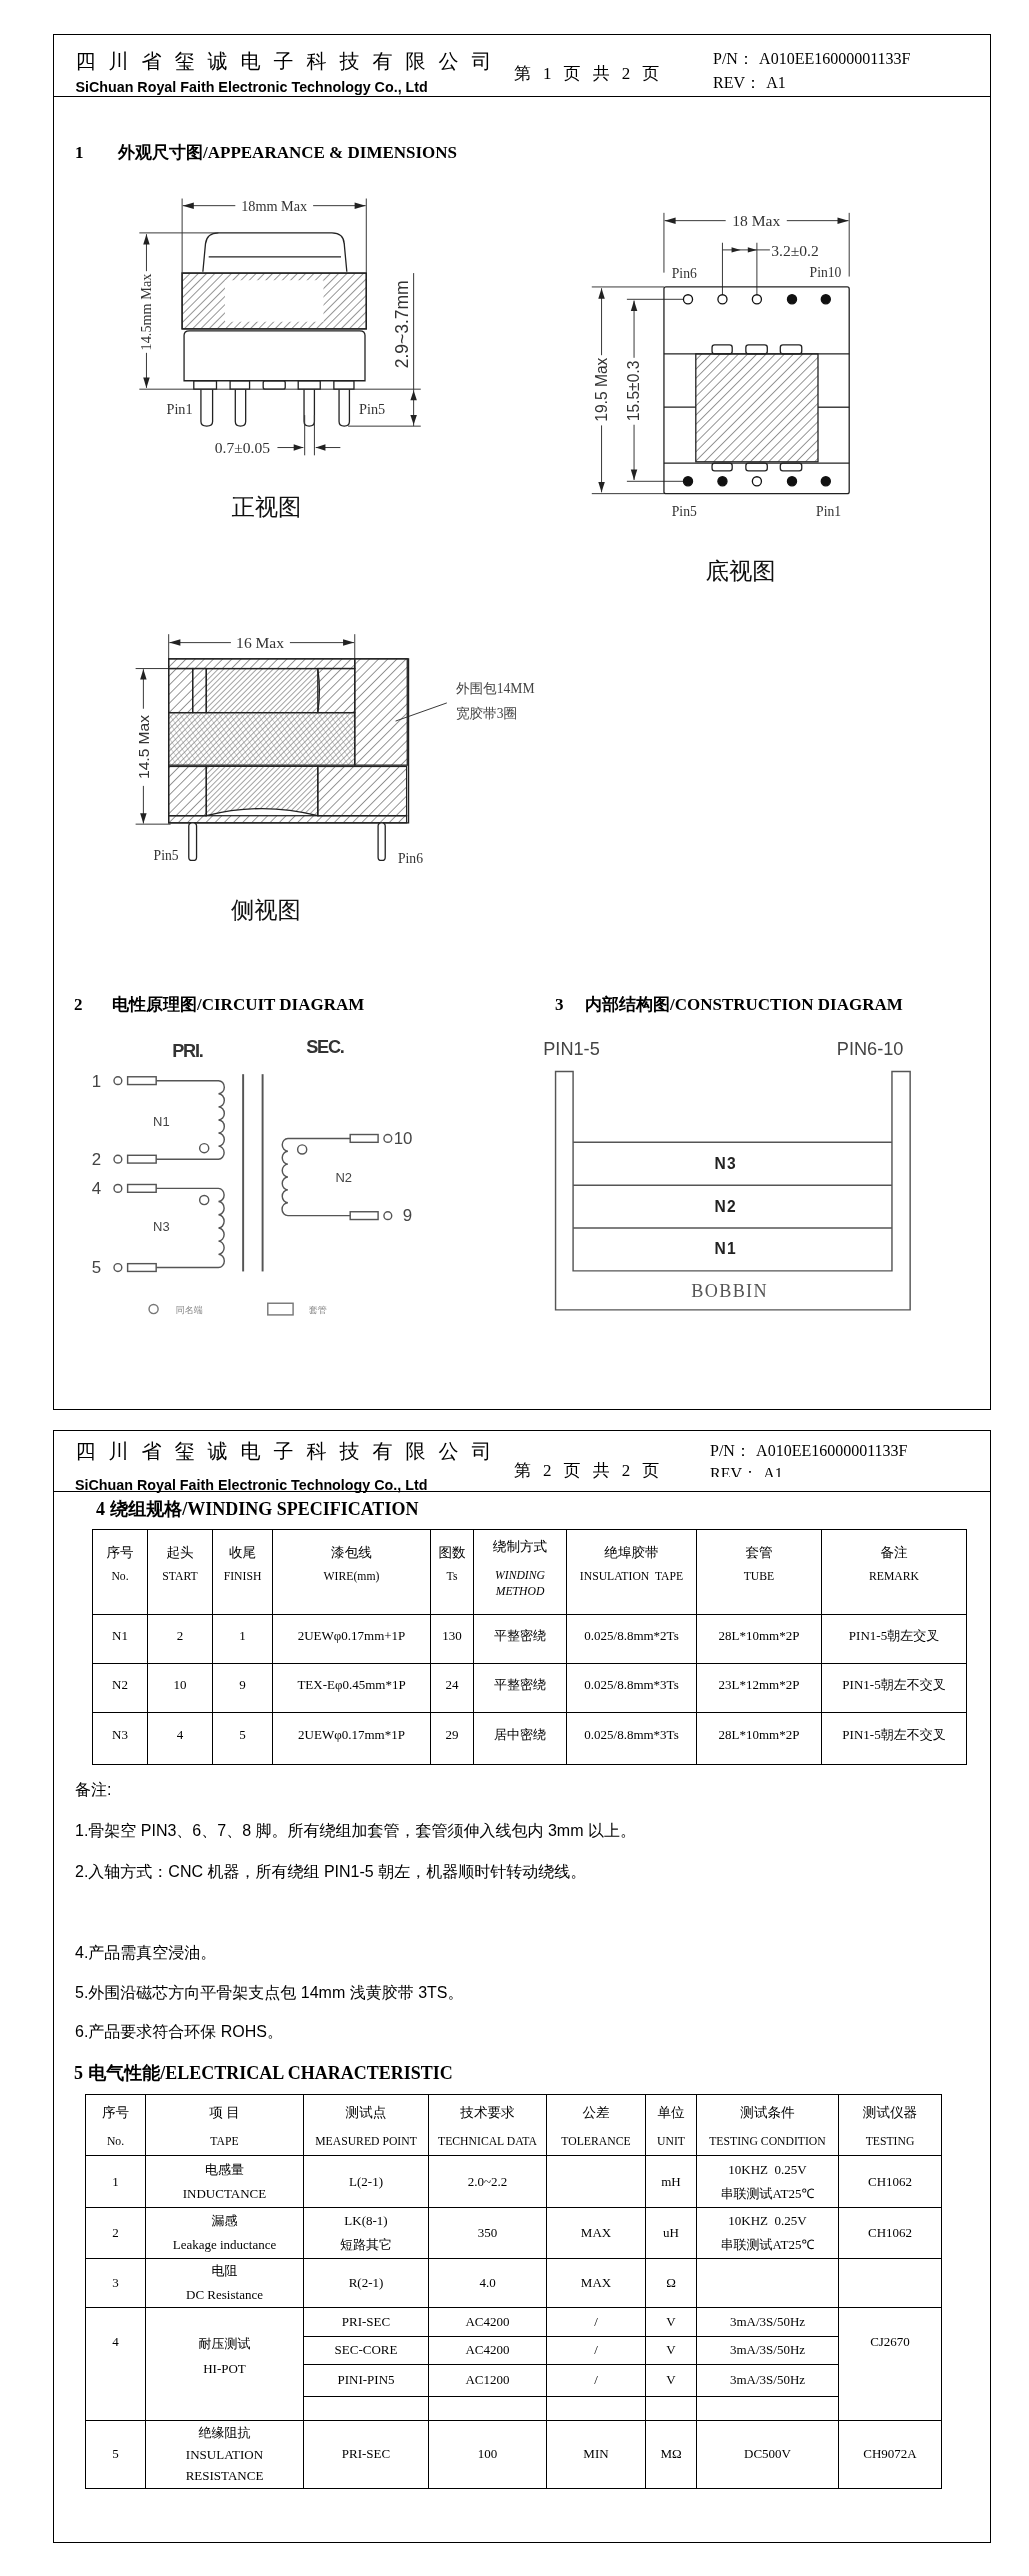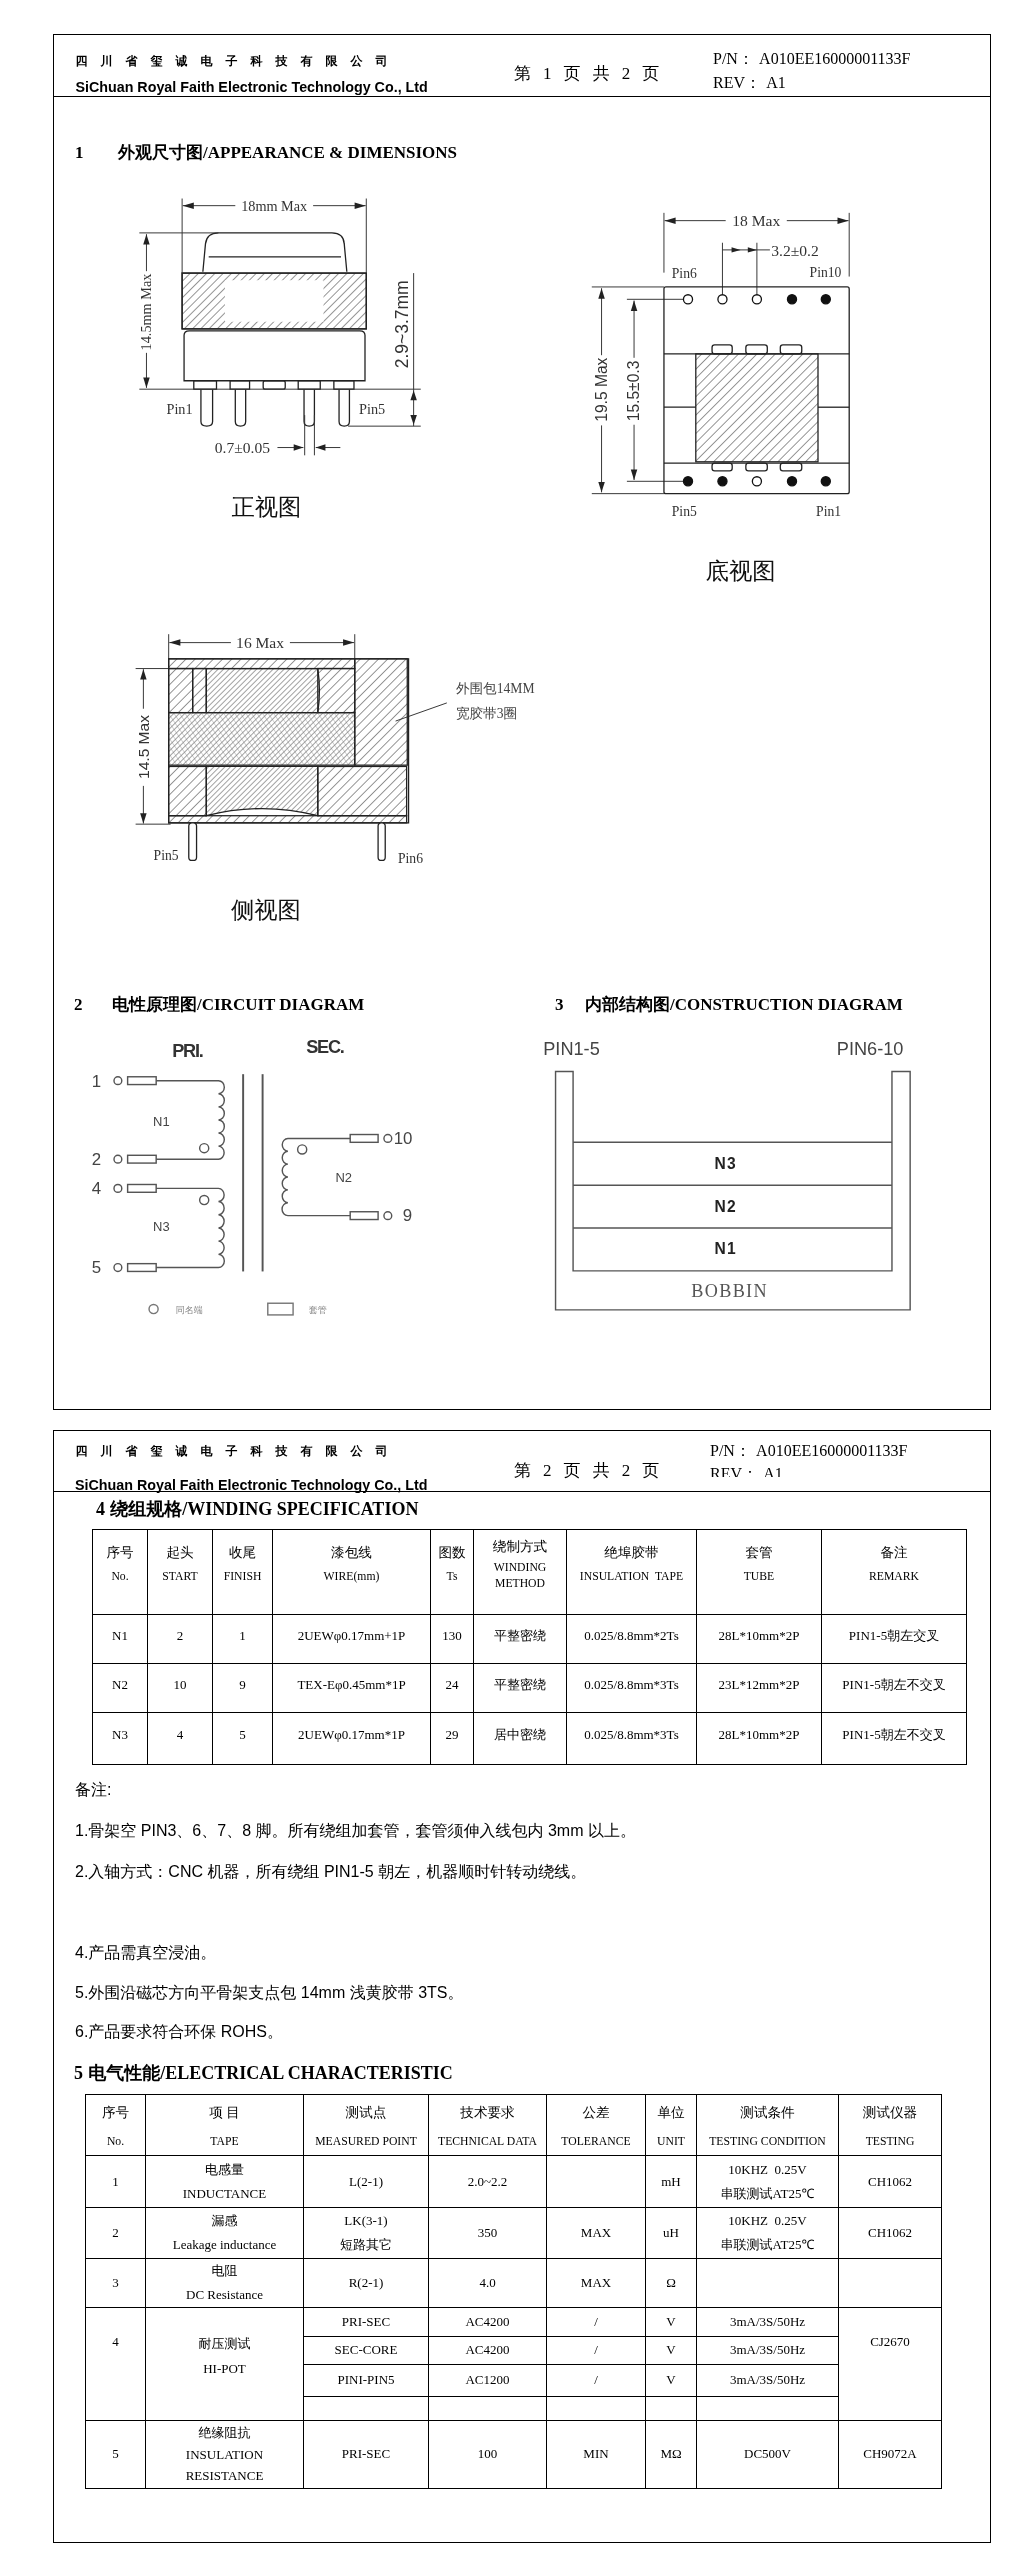--- a/index.html
+++ b/index.html
@@ -3,21 +3,21 @@
 <meta charset="utf-8">
 <style>
 *{box-sizing:border-box;}
 html,body{margin:0;padding:0;}
 body{width:1030px;height:2576px;position:relative;background:#fff;font-family:"Liberation Serif",serif;color:#000;overflow:hidden;}
 .page{position:absolute;left:53px;width:938px;border:1.3px solid #000;}
 #page-1{top:34px;height:1376px;}
 #page-2{top:1430px;height:1113px;}
 .abs{position:absolute;white-space:nowrap;}
 .hdr-line{position:absolute;left:0;right:0;height:0;border-top:1.3px solid #000;}
-.co-cn{font-family:"Liberation Sans",sans-serif;font-weight:bold;font-size:12px;line-height:17.5px;letter-spacing:13px;}
+.co-cn{font-family:"Liberation Sans",sans-serif;font-weight:normal;font-size:20px;line-height:17.5px;letter-spacing:13px;}
 .co-en{font-family:"Liberation Sans",sans-serif;font-weight:bold;font-size:14.3px;line-height:14.3px;}
 .pg-label{font-family:"Liberation Serif",serif;font-size:17px;line-height:17px;letter-spacing:3.9px;}
 .pn{font-family:"Liberation Serif",serif;font-size:16px;line-height:16px;}
 .pn .v{margin-left:5.2px;}
 .rev-clip{overflow:hidden;height:11px;}
 .sec-h{font-family:"Liberation Serif",serif;font-weight:bold;font-size:17px;line-height:19.5px;}
 .sec-h2{font-family:"Liberation Serif",serif;font-weight:bold;font-size:18px;line-height:21px;}
 .sec-h2 .num{margin-right:5.2px;}
 .drw{position:absolute;overflow:visible;}
 g.ln{stroke:#222;stroke-width:2;fill:none;}
@@ -33,21 +33,21 @@
 .cir-leg{font-family:"Liberation Sans",sans-serif;font-size:14px;fill:#888;}
 .con-pin{font-family:"Liberation Sans",sans-serif;font-size:28px;fill:#444;}
 .con-layer{font-family:"Liberation Sans",sans-serif;font-weight:bold;font-size:24px;fill:#222;letter-spacing:2px;}
 .con-bob{font-family:"Liberation Serif",serif;font-size:28px;fill:#555;letter-spacing:2px;}
 table{border-collapse:collapse;table-layout:fixed;position:absolute;}
 .wtable th,.wtable td{border:1.3px solid #000;font-weight:normal;text-align:center;padding:0;font-size:13px;font-family:"Liberation Serif",serif;}
 .wtable th{vertical-align:top;padding-top:11px;}
 .wtable th .cn{font-size:13.6px;line-height:23.4px;}
 .wtable th .en{font-size:11.7px;line-height:25px;white-space:pre;}
 .wtable th.method{padding-top:4.5px;}
-.wtable th.method .en{line-height:15.6px;margin-top:2px;}
+.wtable th.method .en{line-height:15.6px;margin-top:10px;font-style:italic;}
 .wtable td{vertical-align:middle;padding-bottom:6.5px;white-space:nowrap;}
 .notes-title,.note{font-family:"Liberation Sans",sans-serif;font-size:16px;line-height:19.5px;text-align:right;}
 .etable th,.etable td{border:1.3px solid #000;font-weight:normal;text-align:center;padding:0;font-size:13px;font-family:"Liberation Serif",serif;white-space:nowrap;}
 .etable th{vertical-align:top;padding-top:5.8px;}
 .etable th .cn{font-size:13.6px;line-height:23.4px;}
 .etable th .en{font-size:11.7px;line-height:26px;margin-top:5.2px;white-space:pre;}
 .etable td{vertical-align:middle;}
 .etable td .l{line-height:24px;white-space:pre;}
 .etable td.top{vertical-align:top;padding-top:24px;}
 .etable td.top .l{line-height:25px;}
@@ -490,21 +490,21 @@
       <td>CH1062</td>
     </tr>
 
     <tr style="height:51px">
       <td>2</td>
       <td>
             <div class="l">漏感</div>
             <div class="l">Leakage inductance</div>
           </td>
       <td>
-            <div class="l">LK(3-1)</div>
+            <div class="l">LK(8-1)</div>
             <div class="l">短路其它</div>
           </td>
       <td>350</td>
       <td>MAX</td>
       <td>uH</td>
       <td>
             <div class="l">10KHZ  0.25V</div>
             <div class="l">串联测试AT25℃</div>
           </td>
       <td>CH1062</td>

